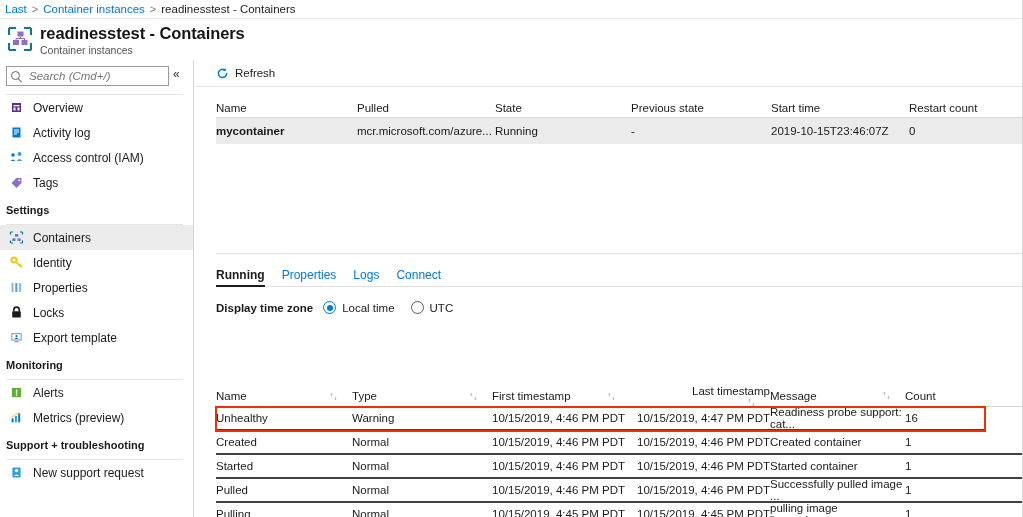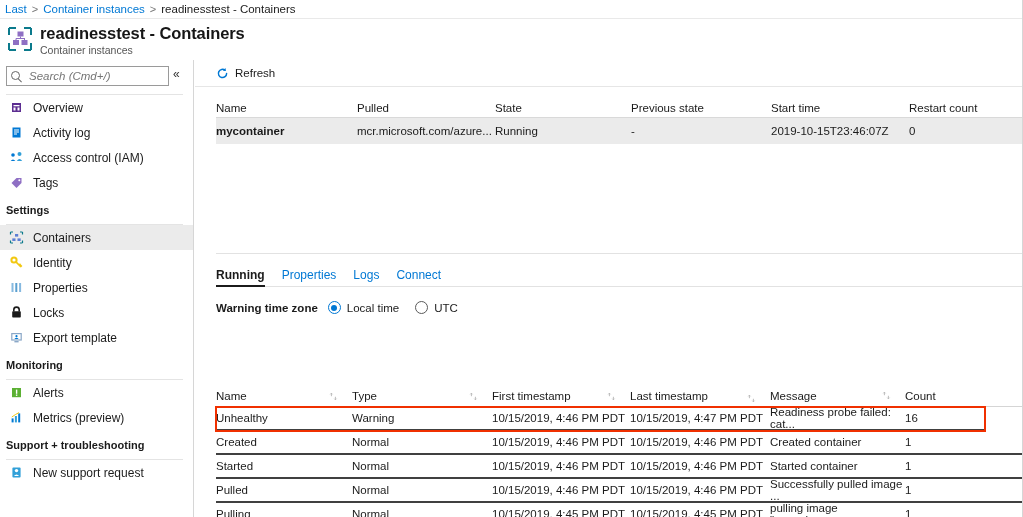--- a/index.html
+++ b/index.html
@@ -219,21 +219,21 @@
   .erow.highlight {
     outline: 2.5px solid #f03000;
     outline-offset: -1px;
     width: 769px;
     position: relative;
     z-index: 2;
   }
   .e-name { width: 136px; display: flex; align-items: center; }
   .e-type { width: 140px; display: flex; align-items: center; }
   .e-first { width: 138px; display: flex; align-items: center; }
-  .e-last { width: 140px; display: flex; align-items: flex-end; }
+  .e-last { width: 140px; display: flex; align-items: flex-end; flex-direction: column; }
   .e-msg  { width: 135px; display: flex; align-items: flex-start; }
   .e-count { width: 80px; }
   .sort-ico {
     width: 9px; height: 9px; margin-left: auto; margin-right: 14px;
     flex: none; opacity: .55;
   }
   .hdr-txt { white-space: nowrap; }
 
   .right-strip {
     position: absolute; left: 1022px; top: 0; width: 1px; height: 517px;
@@ -464,21 +464,21 @@
       <div class="tabs-top-rule"></div>
       <div class="tabs">
         <div class="tab active">Running</div>
         <div class="tab inactive">Properties</div>
         <div class="tab inactive">Logs</div>
         <div class="tab inactive">Connect</div>
       </div>
       <div class="tabs-rule"></div>
 
       <div class="tz-row">
-        <span class="tz-label">Warning time zone</span>
+        <span class="tz-label">Display time zone</span>
         <span class="radio-opt">
           <span class="radio on"></span>
           <span class="radio-text">Local time</span>
         </span>
         <span class="radio-opt">
           <span class="radio"></span>
           <span class="radio-text">UTC</span>
         </span>
       </div>
     </div>
@@ -526,21 +526,21 @@
           </span>
         </div>
         <div class="e-count">Count</div>
       </div>
 
       <div class="erow highlight">
         <div class="e-name">Unhealthy</div>
         <div class="e-type">Warning</div>
         <div class="e-first">10/15/2019, 4:46 PM PDT</div>
         <div class="e-last">10/15/2019, 4:47 PM PDT</div>
-        <div class="e-msg">Readiness probe failed: cat...</div>
+        <div class="e-msg">Readiness probe support: cat...</div>
         <div class="e-count">16</div>
       </div>
 
       <div class="erow">
         <div class="e-name">Created</div>
         <div class="e-type">Normal</div>
         <div class="e-first">10/15/2019, 4:46 PM PDT</div>
         <div class="e-last">10/15/2019, 4:46 PM PDT</div>
         <div class="e-msg">Created container</div>
         <div class="e-count">1</div>

